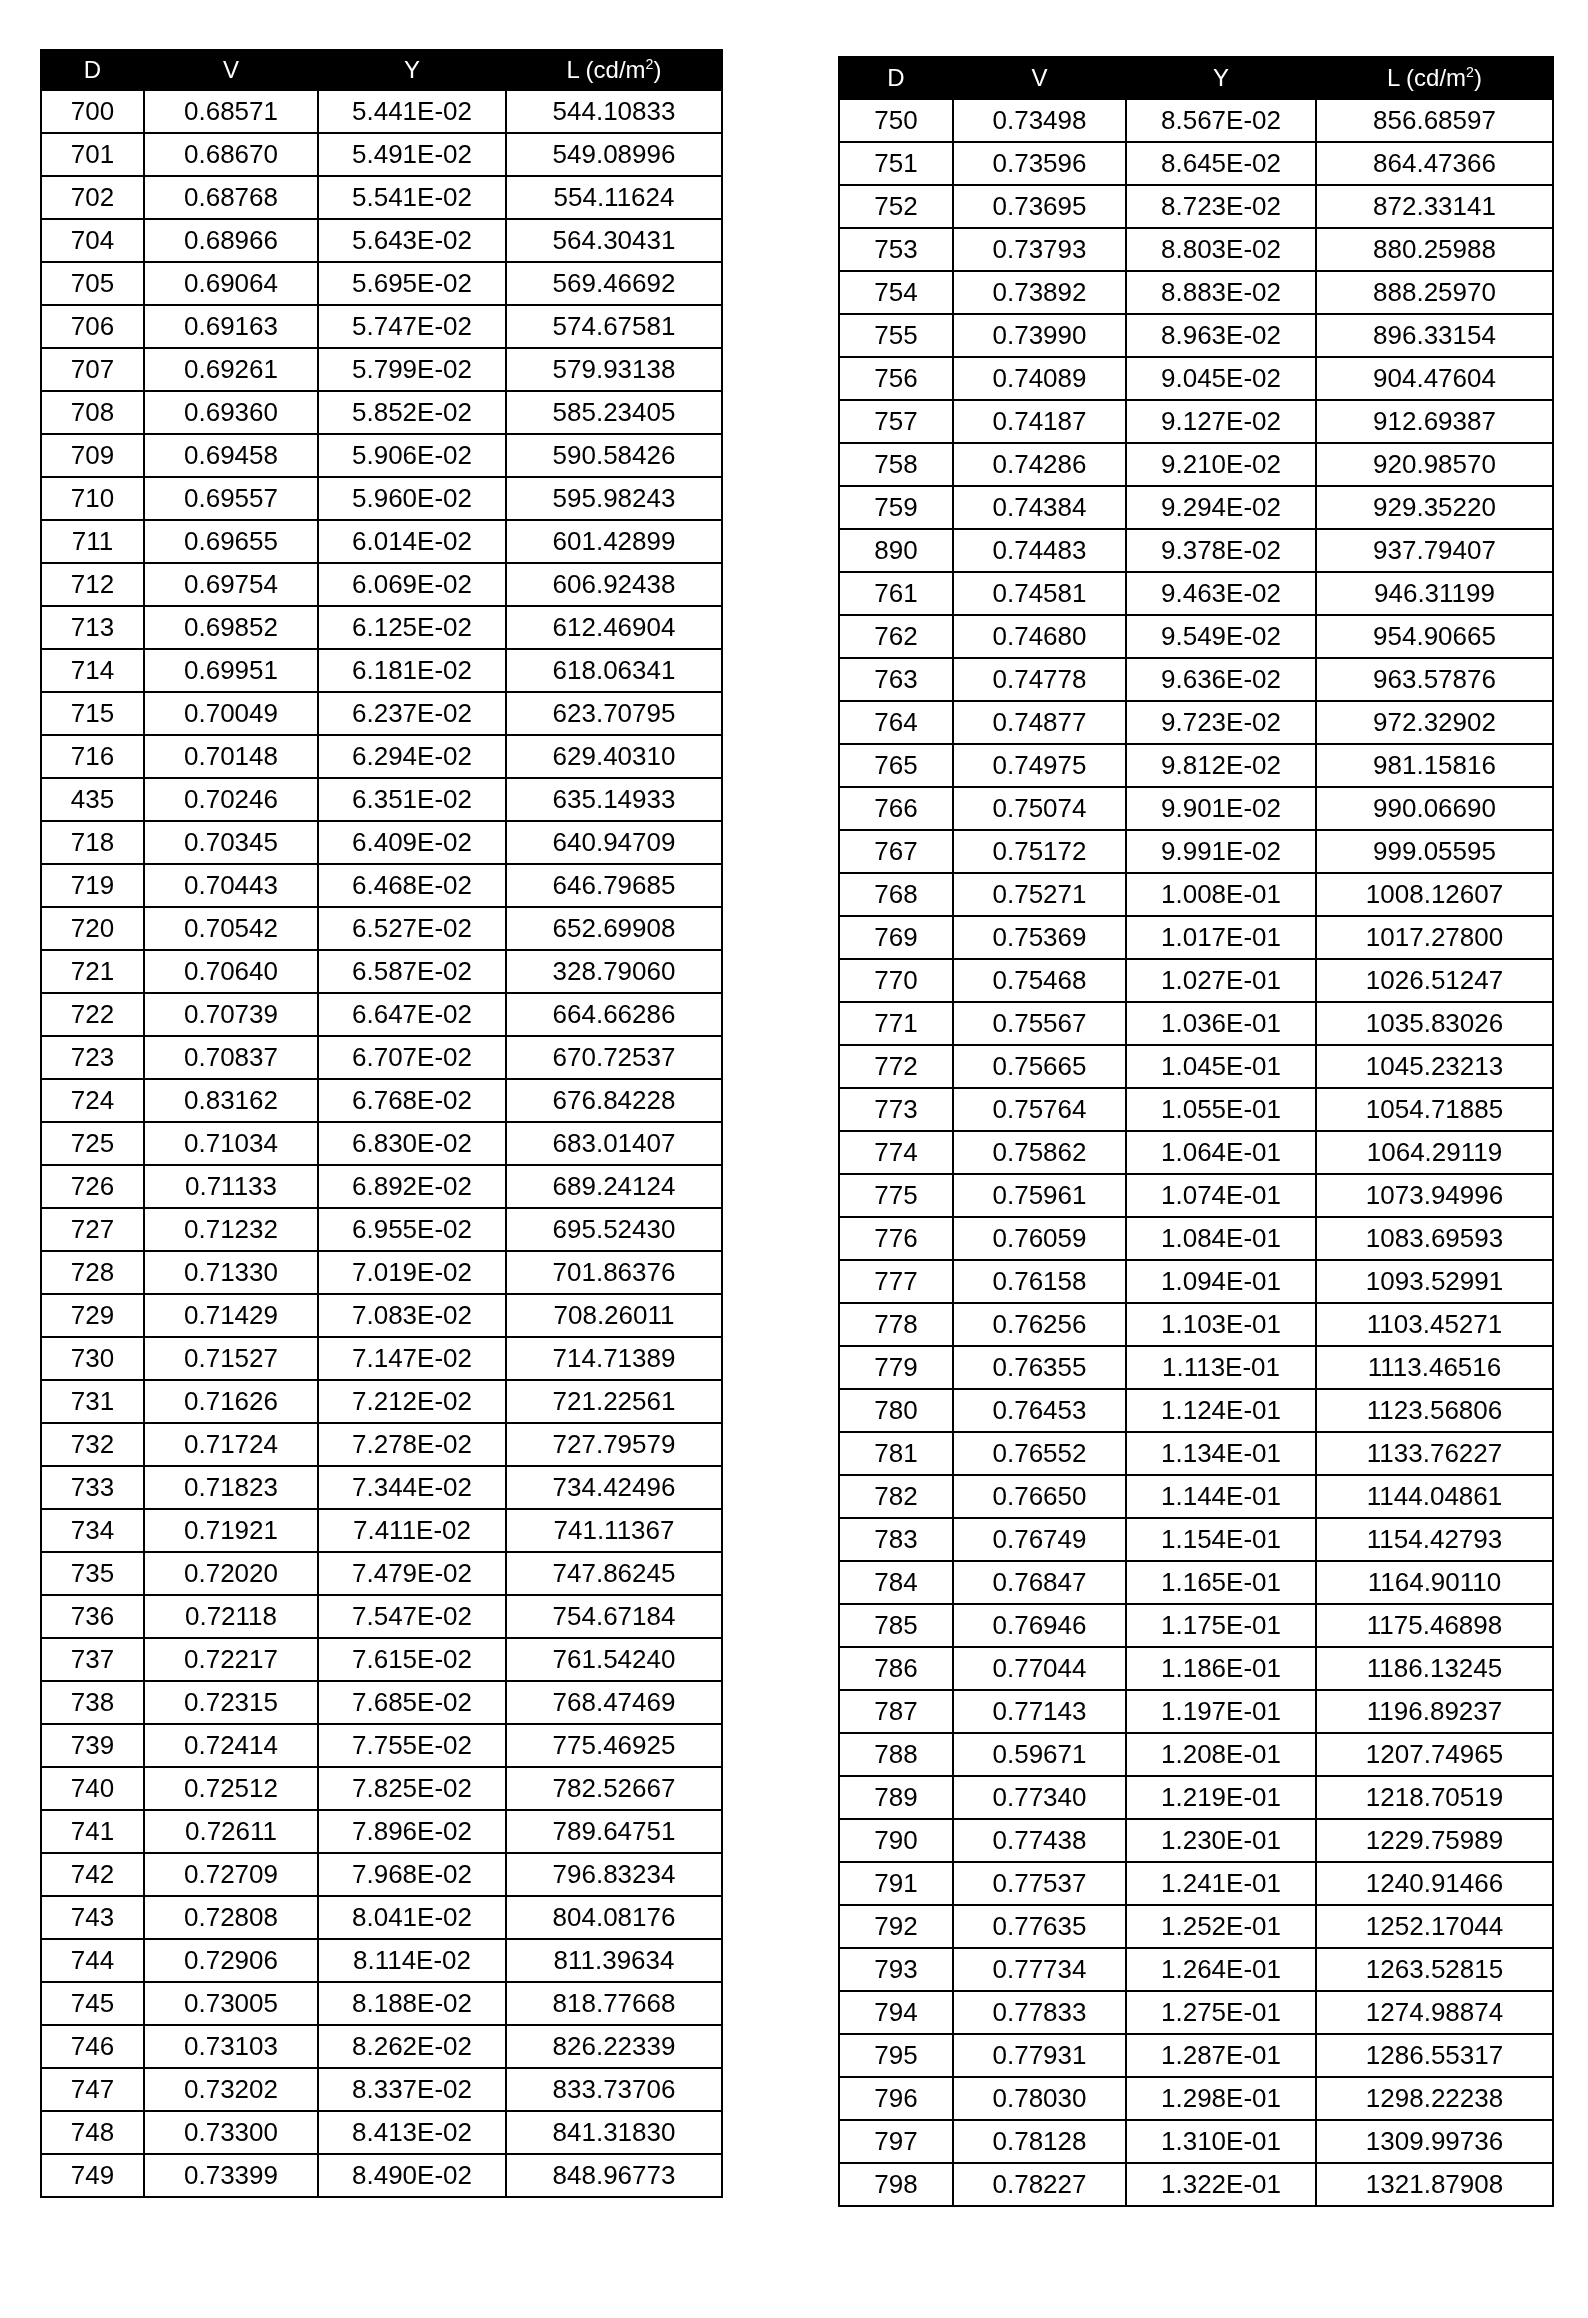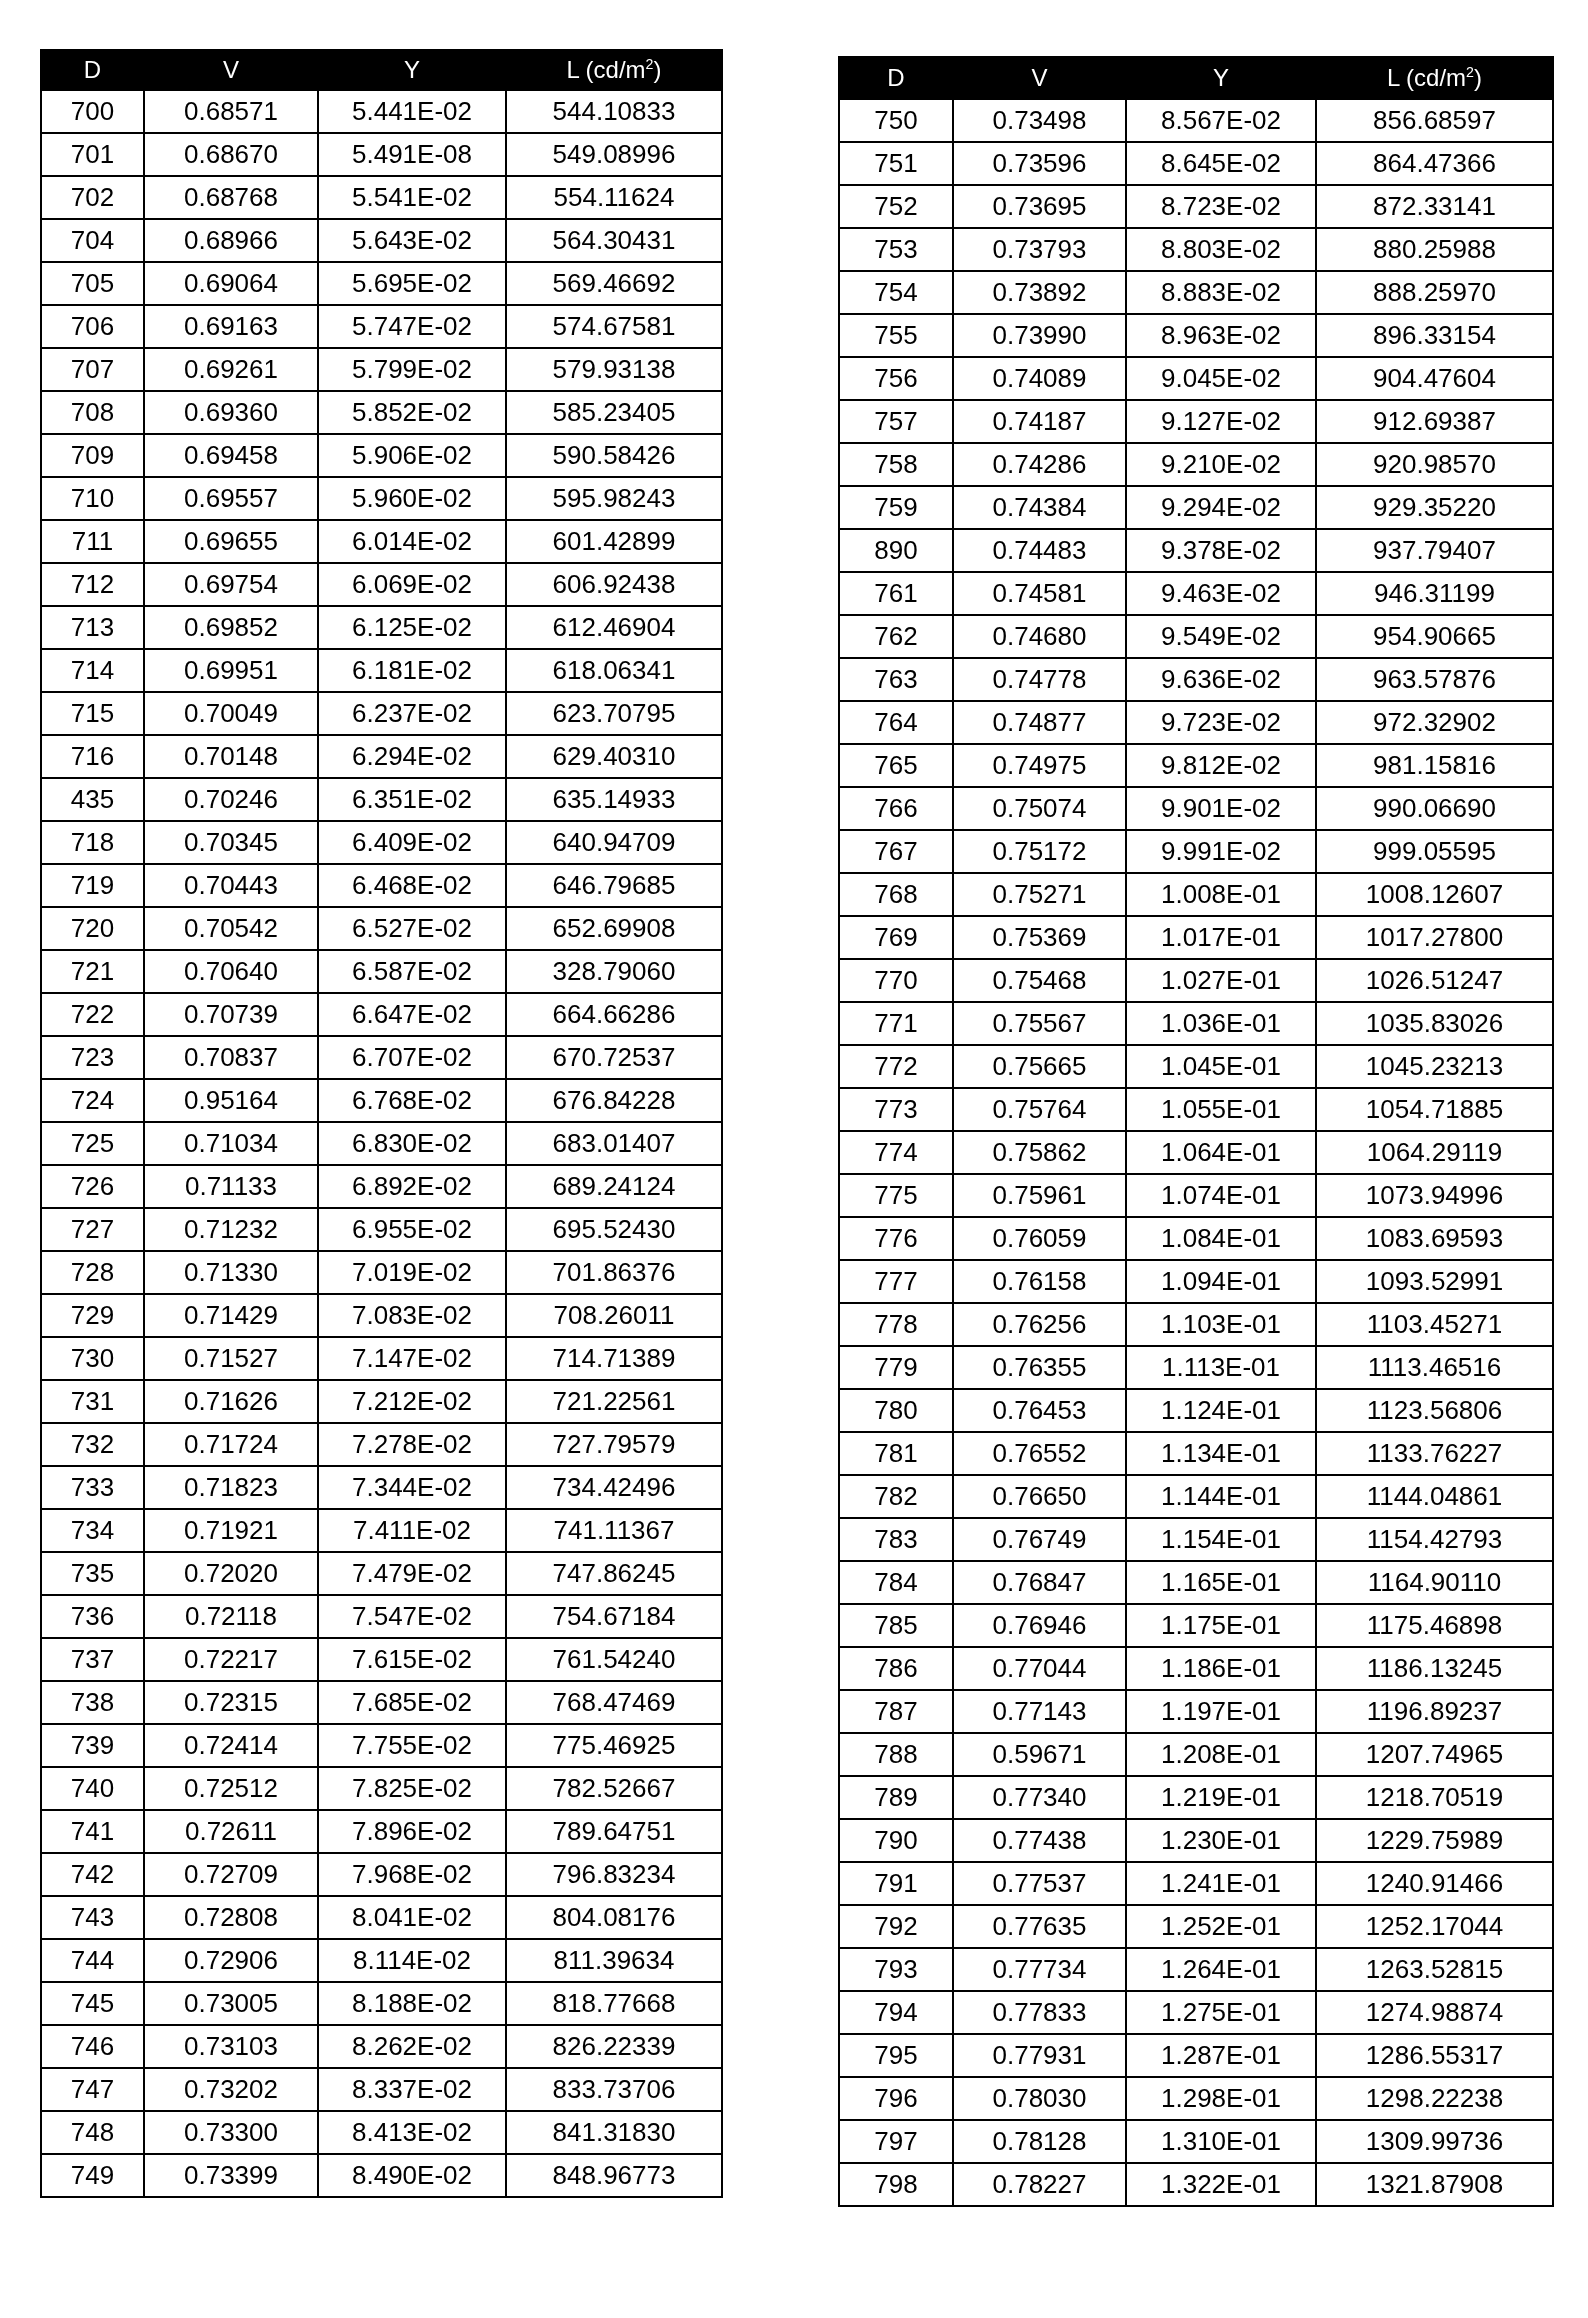--- a/index.html
+++ b/index.html
@@ -39,21 +39,21 @@
   <tbody>
       <tr>
         <td>700</td>
         <td>0.68571</td>
         <td>5.441E-02</td>
         <td>544.10833</td>
       </tr>
       <tr>
         <td>701</td>
         <td>0.68670</td>
-        <td>5.491E-08</td>
+        <td>5.491E-02</td>
         <td>549.08996</td>
       </tr>
       <tr>
         <td>702</td>
         <td>0.68768</td>
         <td>5.541E-02</td>
         <td>554.11624</td>
       </tr>
       <tr>
         <td>704</td>
@@ -170,21 +170,21 @@
         <td>664.66286</td>
       </tr>
       <tr>
         <td>723</td>
         <td>0.70837</td>
         <td>6.707E-02</td>
         <td>670.72537</td>
       </tr>
       <tr>
         <td>724</td>
-        <td>0.95164</td>
+        <td>0.83162</td>
         <td>6.768E-02</td>
         <td>676.84228</td>
       </tr>
       <tr>
         <td>725</td>
         <td>0.71034</td>
         <td>6.830E-02</td>
         <td>683.01407</td>
       </tr>
       <tr>

